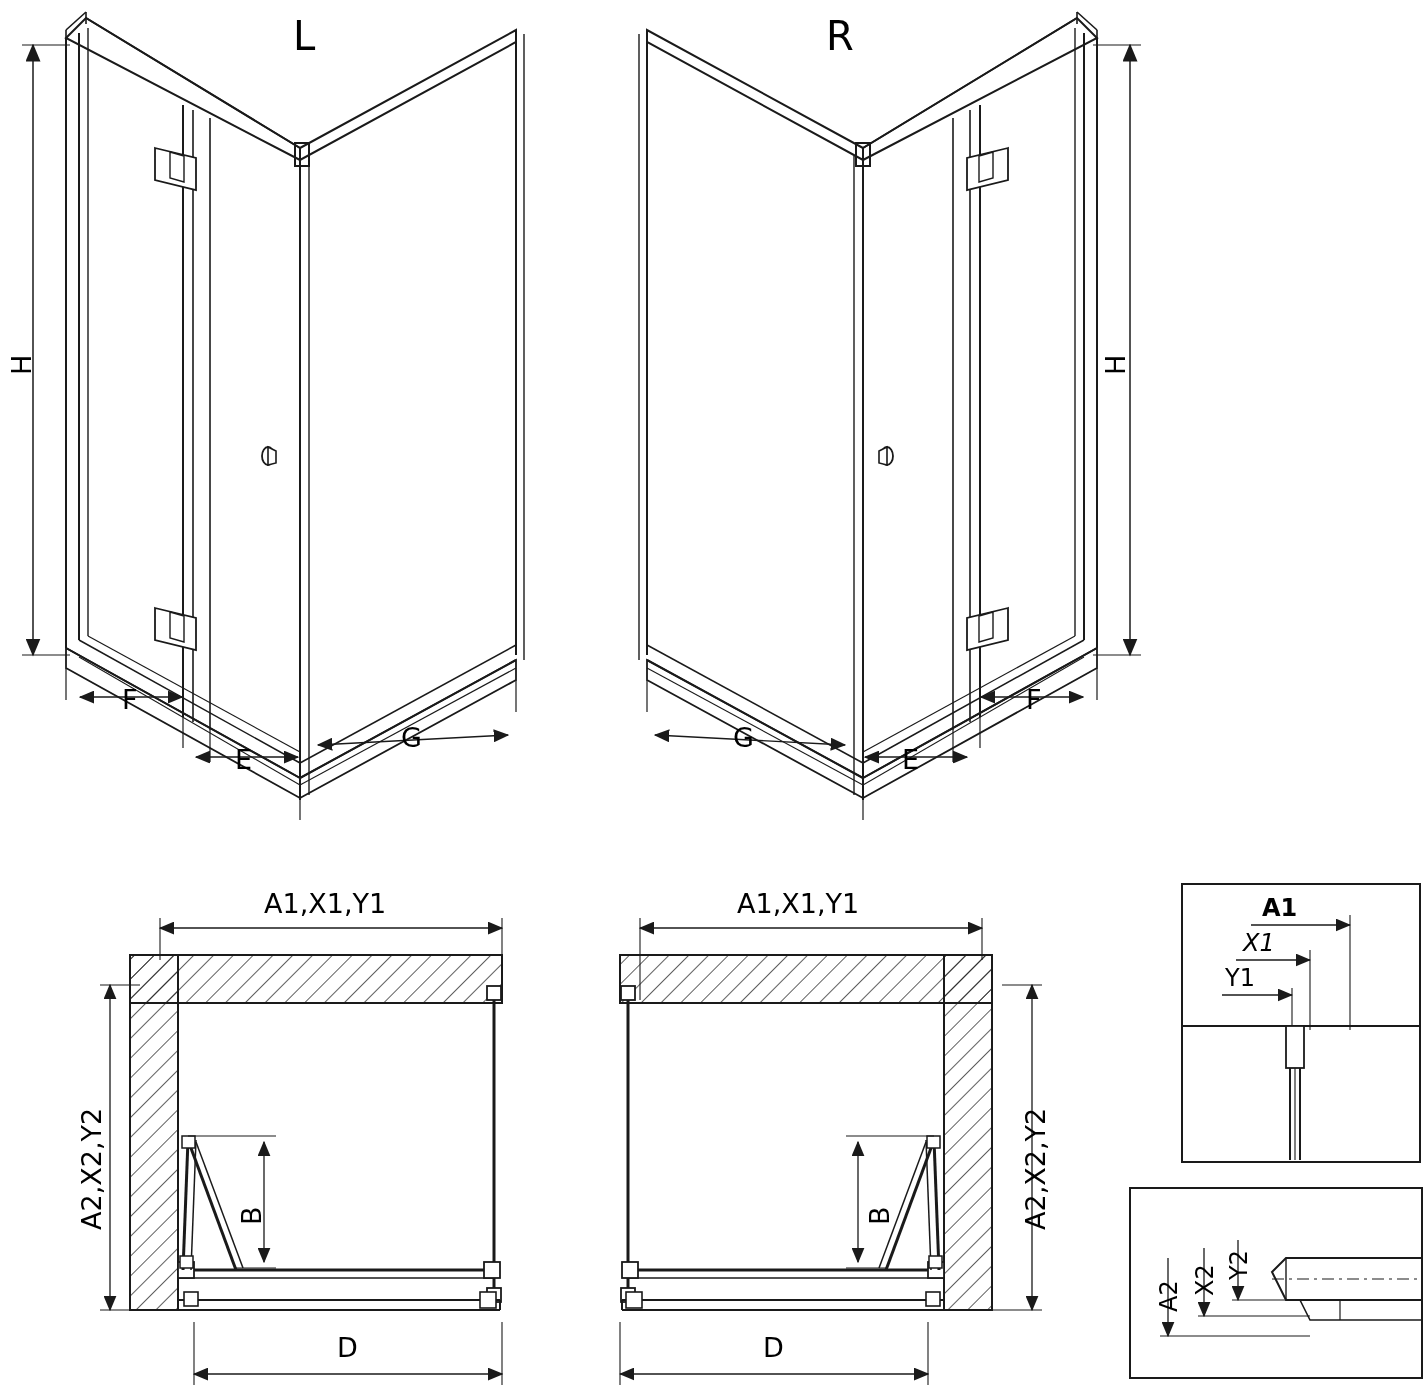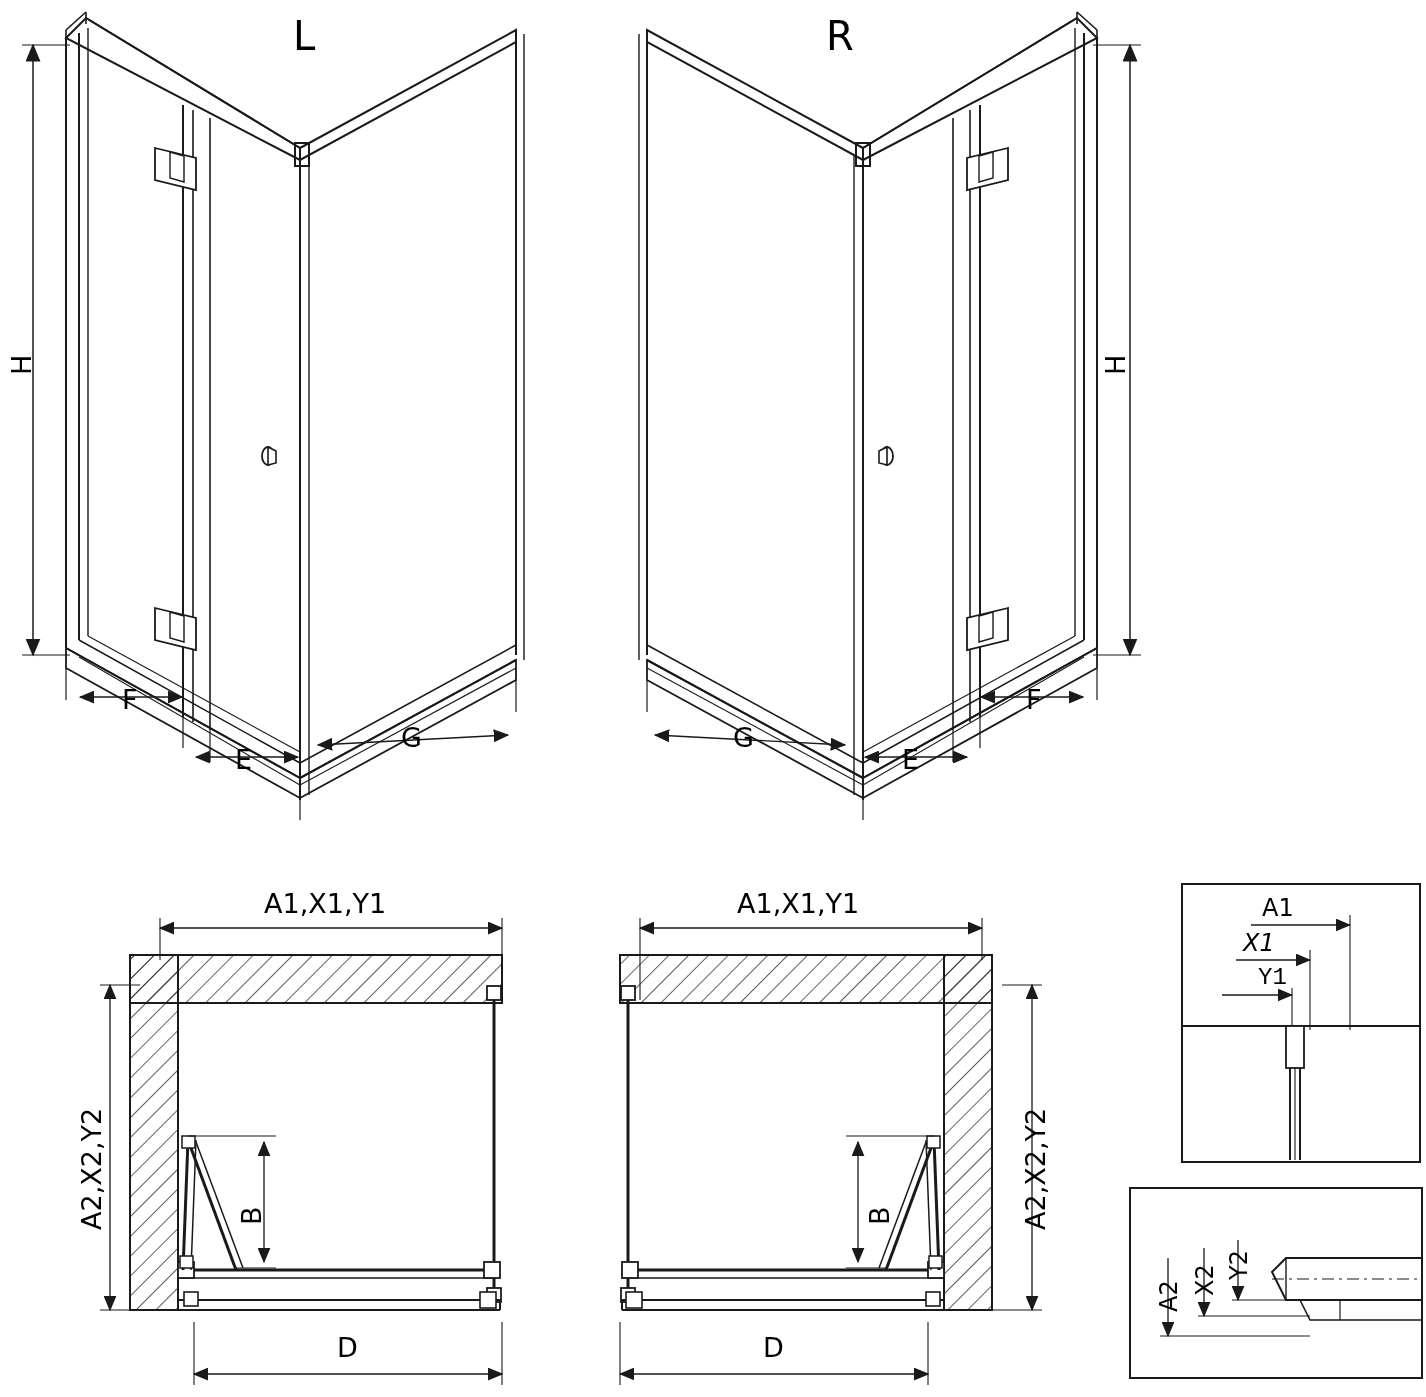--- a/index.html
+++ b/index.html
@@ -337,21 +337,21 @@
 
   <div class="lbl lbl-mid rot90" style="left:78px; top:1230px;">A2,X2,Y2</div>
   <div class="lbl lbl-mid rot90" style="left:1022px; top:1230px;">A2,X2,Y2</div>
 
   <div class="lbl lbl-mid rot90" style="left:238px; top:1225px;">B</div>
   <div class="lbl lbl-mid rot90" style="left:866px; top:1225px;">B</div>
 
   <div class="lbl lbl-mid" style="left:337px; top:1334px;">D</div>
   <div class="lbl lbl-mid" style="left:763px; top:1334px;">D</div>
 
-  <div class="lbl lbl-sm" style="left:1262px; top:896px;">A1</div>
+  <div class="lbl lbl-sm" style="left:1262px; top:896px;font-weight:bold;">A1</div>
   <div class="lbl lbl-sm" style="left:1243px; top:931px;font-style:italic;">X1</div>
-  <div class="lbl lbl-sm" style="left:1258px; top:966px;font-family:Liberation Mono, monospace;">Y1</div>
+  <div class="lbl lbl-sm" style="left:1225px; top:966px;">Y1</div>
 
   <div class="lbl lbl-sm rot90" style="left:1157px; top:1312px;">A2</div>
   <div class="lbl lbl-sm rot90" style="left:1193px; top:1296px;">X2</div>
   <div class="lbl lbl-sm rot90" style="left:1227px; top:1280px;">Y2</div>
 
 </div>
 
 </body></html>

